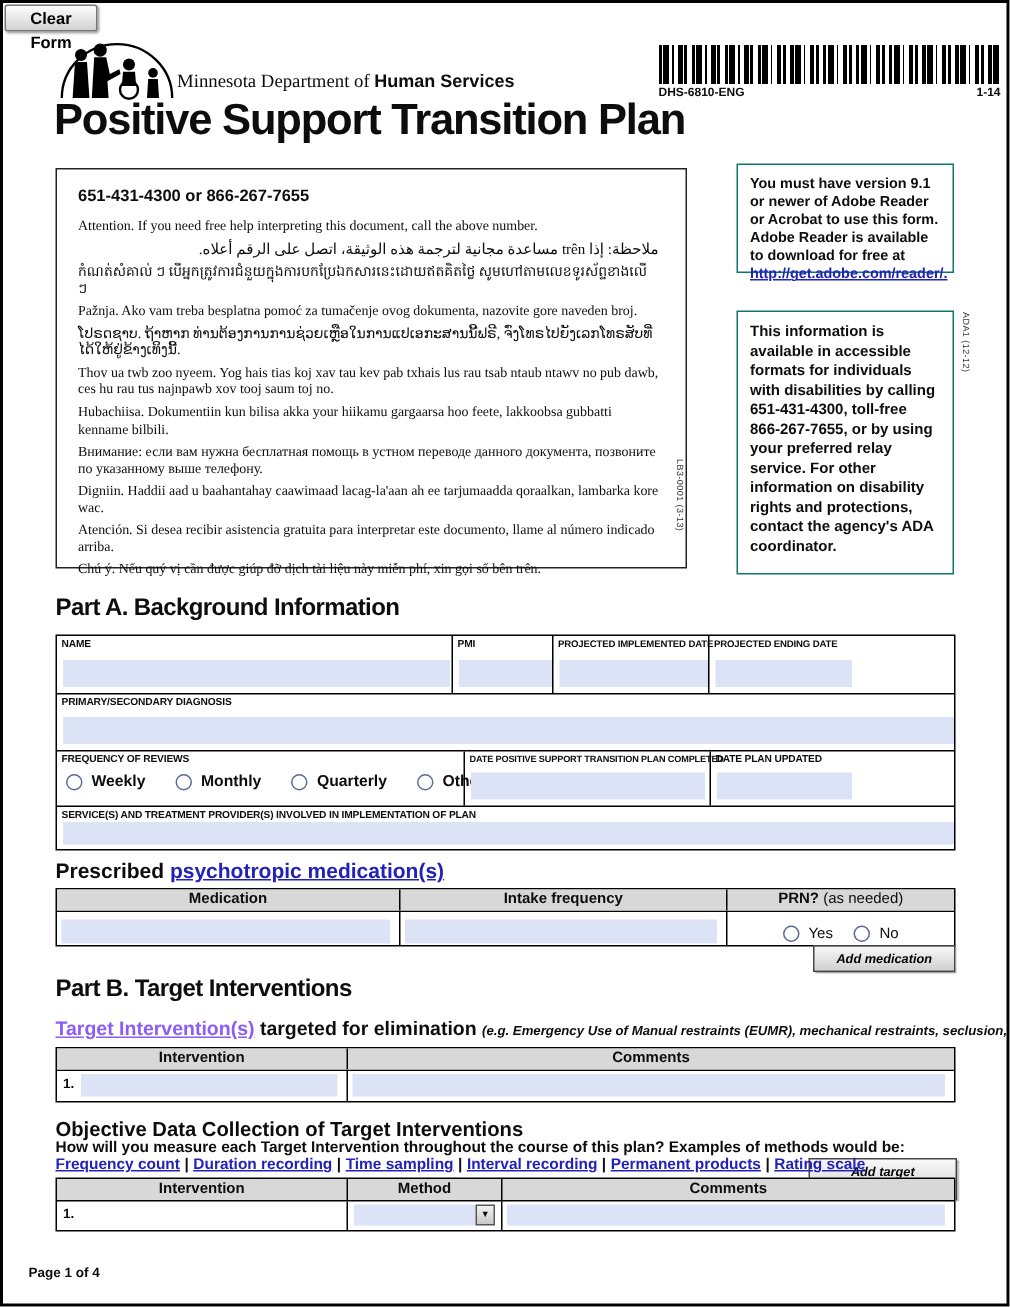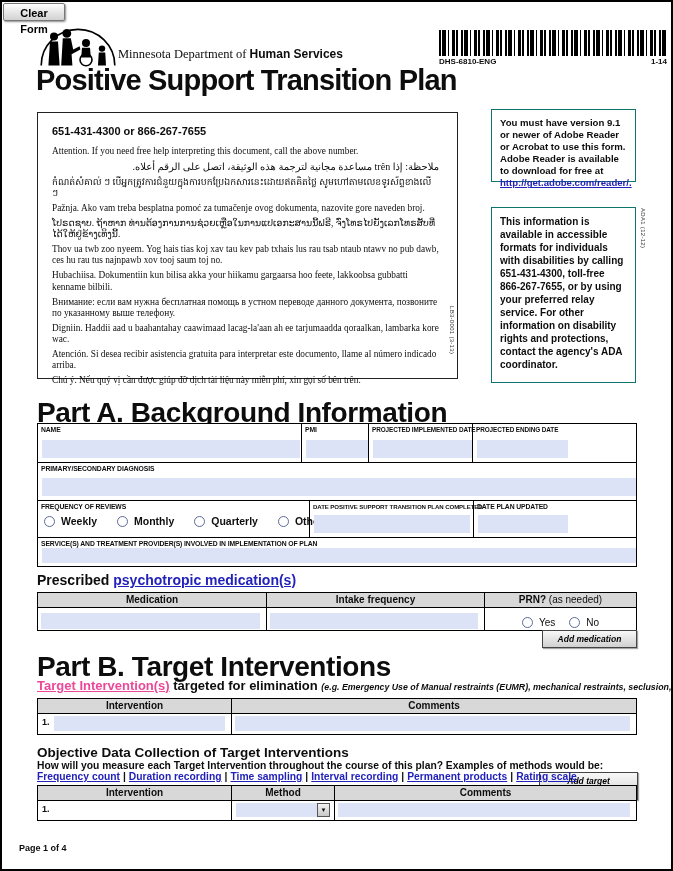--- a/index.html
+++ b/index.html
@@ -31,21 +31,21 @@
   #ada-code{left:638px;top:206px;}
 
   
   .info-box{position:absolute;left:489px;width:145px;border:1px solid #0f766e;box-sizing:border-box;
     padding:7px 8px;font-size:9.6px;line-height:1.26;font-weight:600;}
   #adobe-box{top:107px;height:73px;}
   #ada-box{top:205px;height:176px;font-size:10px;line-height:1.3;}
   .link{color:#2222bb;text-decoration:underline;cursor:pointer;}
 
   
-  .section-h{position:absolute;left:35px;font-size:28px;font-weight:900;letter-spacing:-.4px;}
+  .section-h{position:absolute;left:35px;font-size:16px;font-weight:900;letter-spacing:-.4px;}
   #parta-h{top:395px;}
   #partb-h{top:649px;}
 
   
   .ftable{position:absolute;left:35px;width:600px;border:1.5px solid #000;box-sizing:border-box;background:#fff;}
   .frow{display:flex;border-top:1px solid #000;}
   .frow:first-child{border-top:none;}
   .fcell{position:relative;border-left:1px solid #000;box-sizing:border-box;padding:2px 3px;flex:0 0 auto;}
   .fcell:first-child{border-left:none;}
   .flabel{font-size:6.8px;font-weight:bold;letter-spacing:-.1px;white-space:nowrap;display:block;}
@@ -71,21 +71,21 @@
   .prn-cell{display:flex;align-items:flex-end;justify-content:center;gap:6px;}
   .prn-lab{font-size:10px;}
 
   .add-btn{position:absolute;background:linear-gradient(#f8f8f8,#d0d0d0);border:1px solid #444;
     font-style:italic;font-weight:bold;font-size:8.5px;text-align:center;padding:3px 4px;
     box-shadow:1px 1px 1px rgba(0,0,0,.35);box-sizing:border-box;cursor:pointer;}
   #add-med{left:540px;top:628px;width:95px;}
   #add-target{left:537px;top:770px;width:99px;}
 
   #target-line{position:absolute;left:35px;top:676px;font-size:13px;white-space:nowrap;}
-  .tlink{color:#ec4899;font-weight:800;text-decoration:underline;cursor:pointer;}
+  .tlink{color:#8b5cf6;font-weight:800;text-decoration:underline;cursor:pointer;}
   .tbold{font-weight:800;}
   .tnote{font-size:8.8px;font-style:italic;font-weight:600;}
 
   #tbl-target{top:696px;}
   .ti-row{height:20px;}
   .rownum{font-weight:bold;font-size:9px;margin:3px 4px 0 1px;}
   .cellflex{display:flex;align-items:stretch;}
   .fillinput{background:#dce3f7;border:0;flex:1 1 auto;height:15px;margin:2px 3px 0 0;
     font:11px "Liberation Sans",sans-serif;padding:0 3px;}
 

